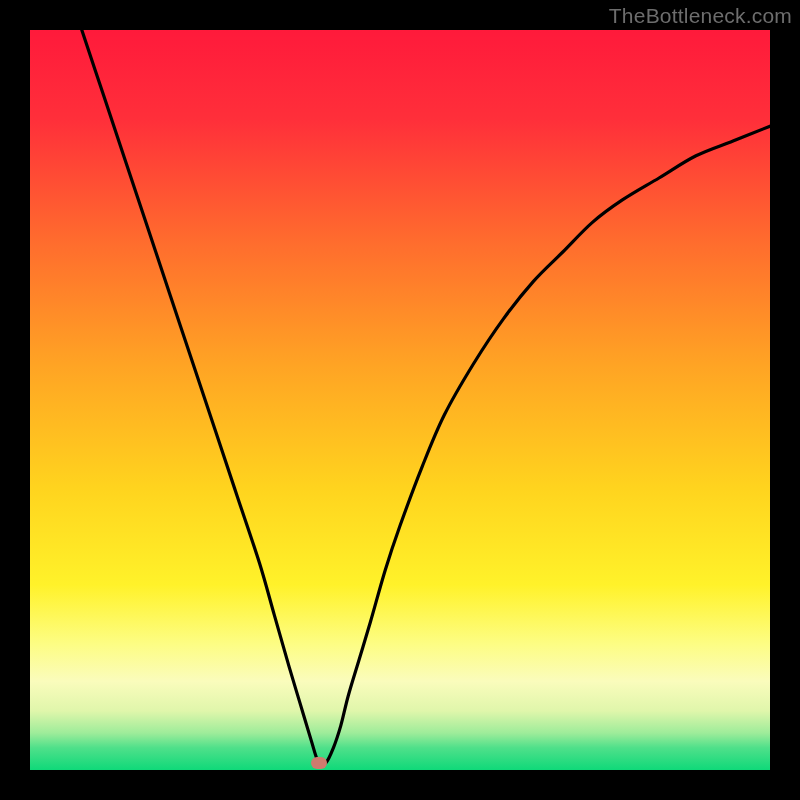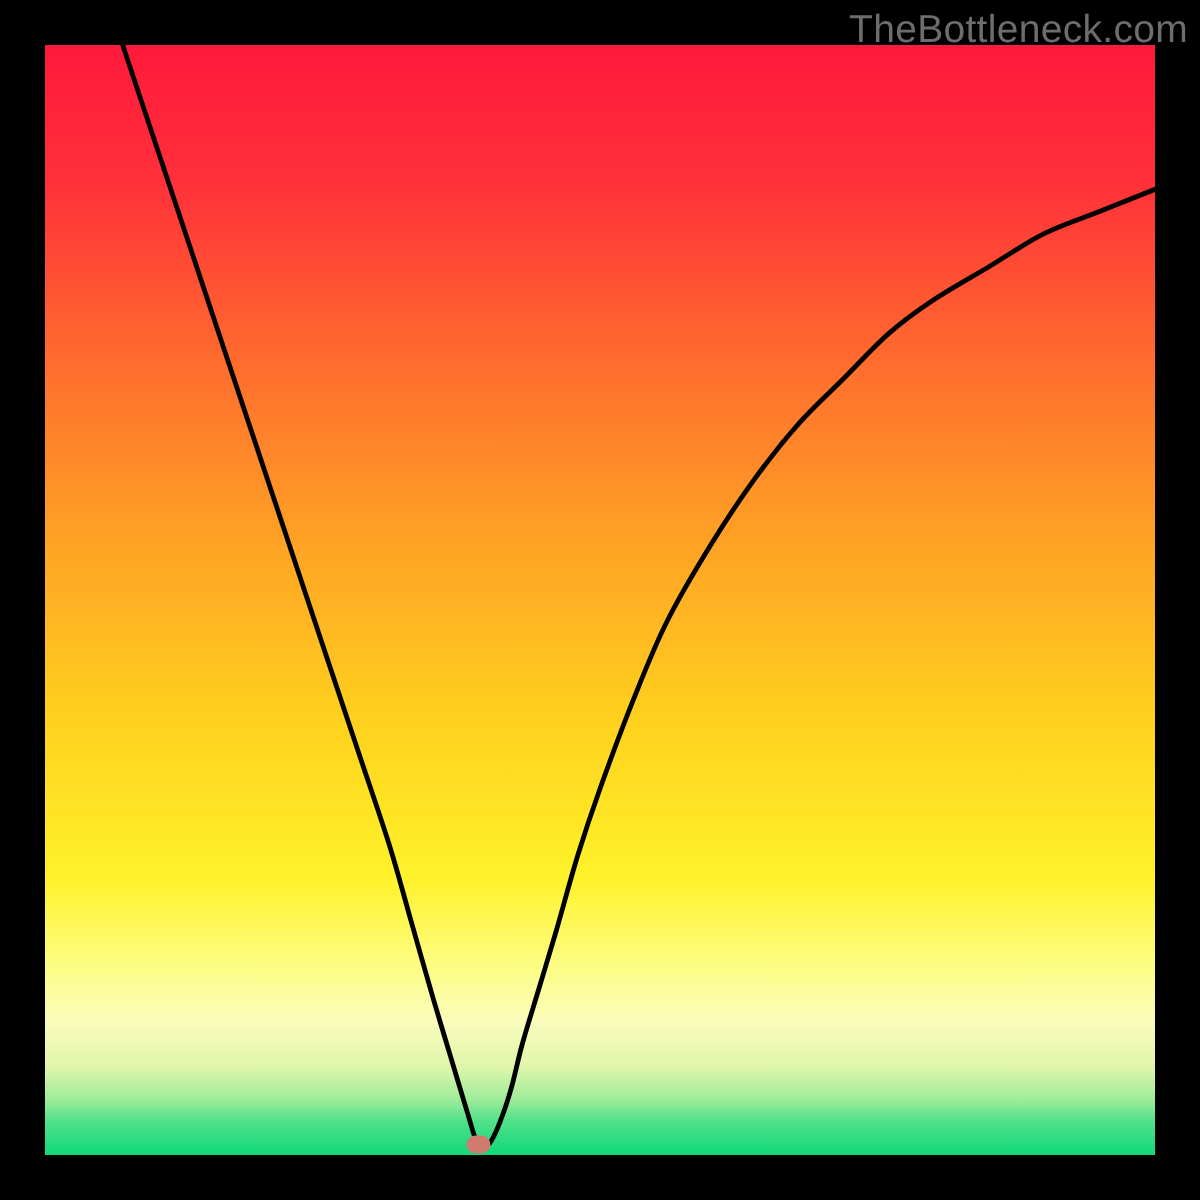--- a/index.html
+++ b/index.html
@@ -38,21 +38,21 @@
     width: 16px;
     height: 12px;
     border-radius: 6px;
     transform: translate(-50%, -50%);
   }
   .watermark {
     position: absolute;
     top: 4px;
     right: 8px;
     color: #6d6d6d;
-    font-size: 26px;
+    font-size: 21px;
     font-weight: 400;
     letter-spacing: 0.2px;
   }
 </style>
 </head>
 <body>
 
 <div class="stage">
 
   <div class="watermark">TheBottleneck.com</div>

